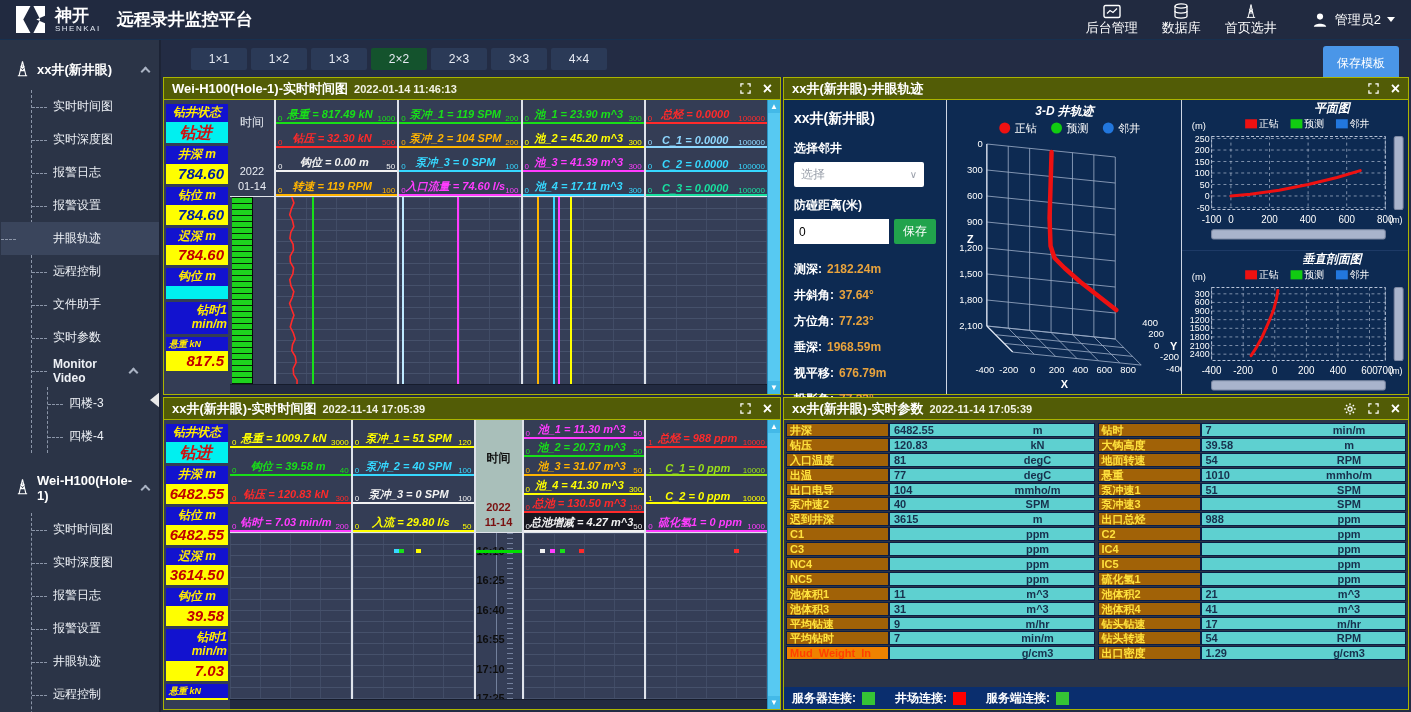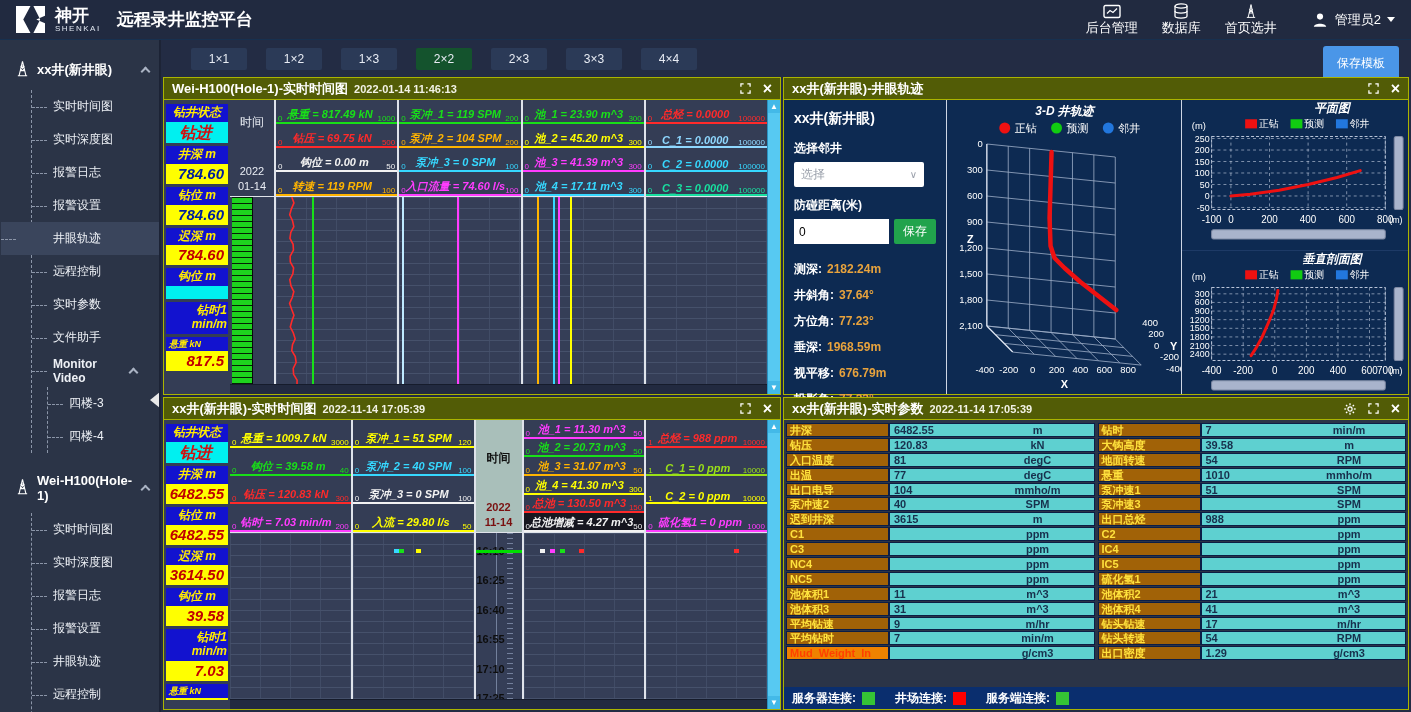--- a/index.html
+++ b/index.html
@@ -182,24 +182,24 @@
           <div class="sitem">
             <span>报警设置</span>
           </div>
           <div class="sitem sel">
             <span>井眼轨迹</span>
           </div>
           <div class="sitem">
             <span>远程控制</span>
           </div>
           <div class="sitem">
+            <span>文件助手</span>
+          </div>
+          <div class="sitem">
             <span>实时参数</span>
-          </div>
-          <div class="sitem">
-            <span>文件助手</span>
           </div>
           <div class="sitem boldi">
             <span>Monitor Video</span>
             <span class="gchev small" style="margin-left:auto;margin-right:12px"></span>
           </div>
           <div class="gitems sub">
             <div class="sitem">
               <span>四楼-3</span>
             </div>
             <div class="sitem">
@@ -237,21 +237,21 @@
           </div>
           <div class="sitem"></div>
         </div>
       </div>
     </div>
   <div class="collapse-tab"></div>
 </div>
 
 <div class="main">
   <div class="toolbar">
-    <div id="layouts" style="display:flex;gap:19px">
+    <div id="layouts" style="display:flex;gap:4px">
         <button class="lbtn">1×1</button>
         <button class="lbtn">1×2</button>
         <button class="lbtn">1×3</button>
         <button class="lbtn active">2×2</button>
         <button class="lbtn">2×3</button>
         <button class="lbtn">3×3</button>
         <button class="lbtn">4×4</button>
       </div>
     <button class="savebtn">保存模板</button>
   </div>
@@ -315,21 +315,21 @@
               </div>
               <div class="col track">
                 <div class="thead" style="height:96px">
                   <div class="crow" style="color:#18e018;border-bottom:2px solid #18e018">
                     <span class="mn">0</span>
                     <span class="nm">悬重 = 817.49 kN</span>
                     <span class="mx">1000</span>
                   </div>
                   <div class="crow" style="color:#ff2a2a;border-bottom:2px solid #ff2a2a">
                     <span class="mn">0</span>
-                    <span class="nm">钻压 = 69.75 kN</span>
+                    <span class="nm">钻压 = 32.30 kN</span>
                     <span class="mx">500</span>
                   </div>
                   <div class="crow" style="color:#f2f2f2;border-bottom:2px solid #f2f2f2">
                     <span class="mn">0</span>
                     <span class="nm">钩位 = 0.00 m</span>
                     <span class="mx">50</span>
                   </div>
                   <div class="crow" style="color:#ffb400;border-bottom:2px solid #ffb400">
                     <span class="mn">0</span>
                     <span class="nm">转速 = 119 RPM</span>

